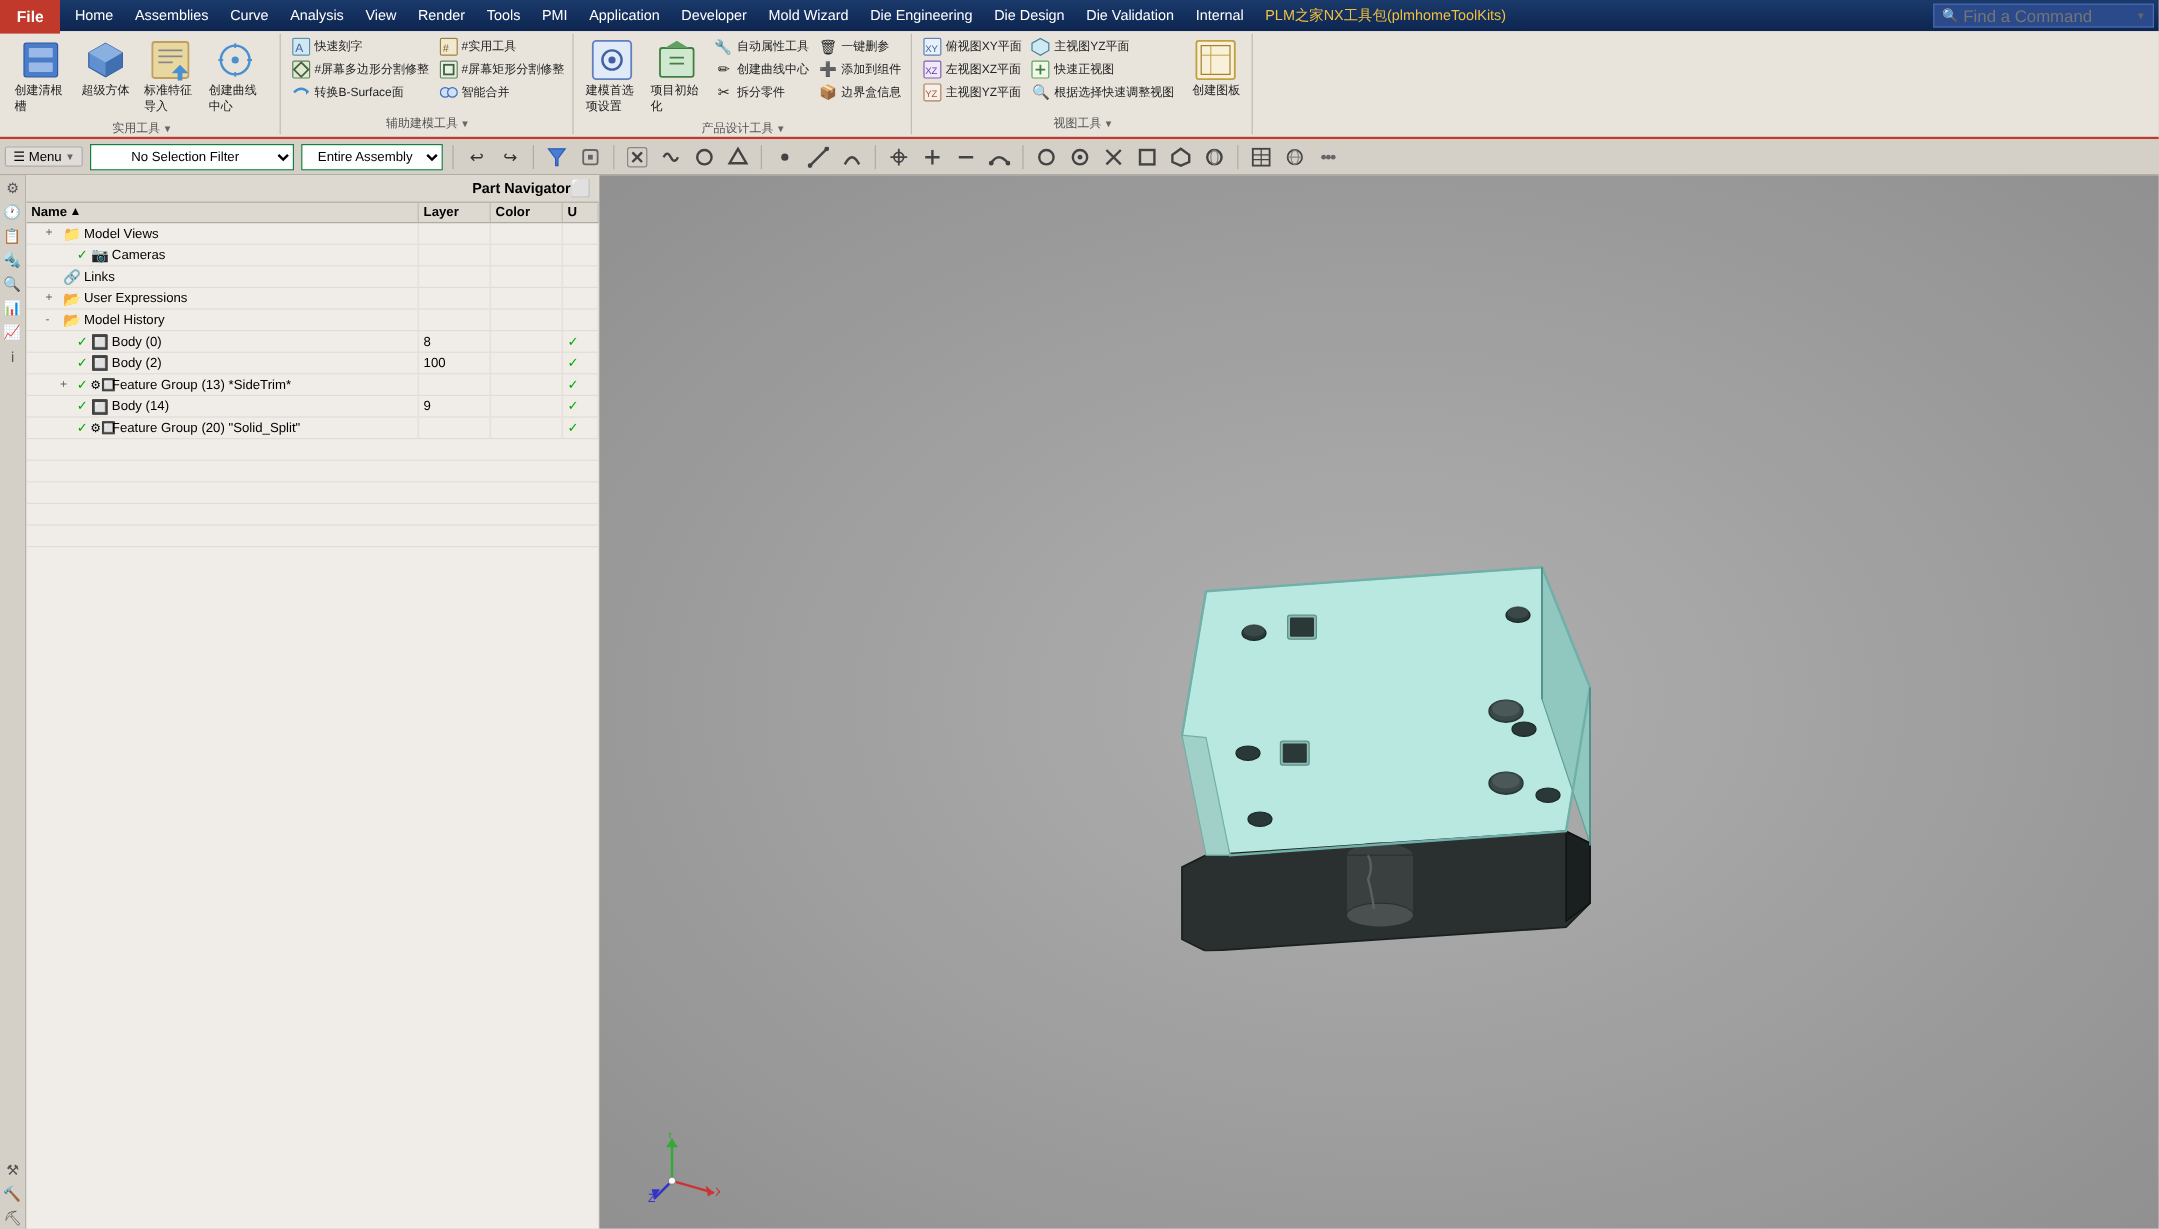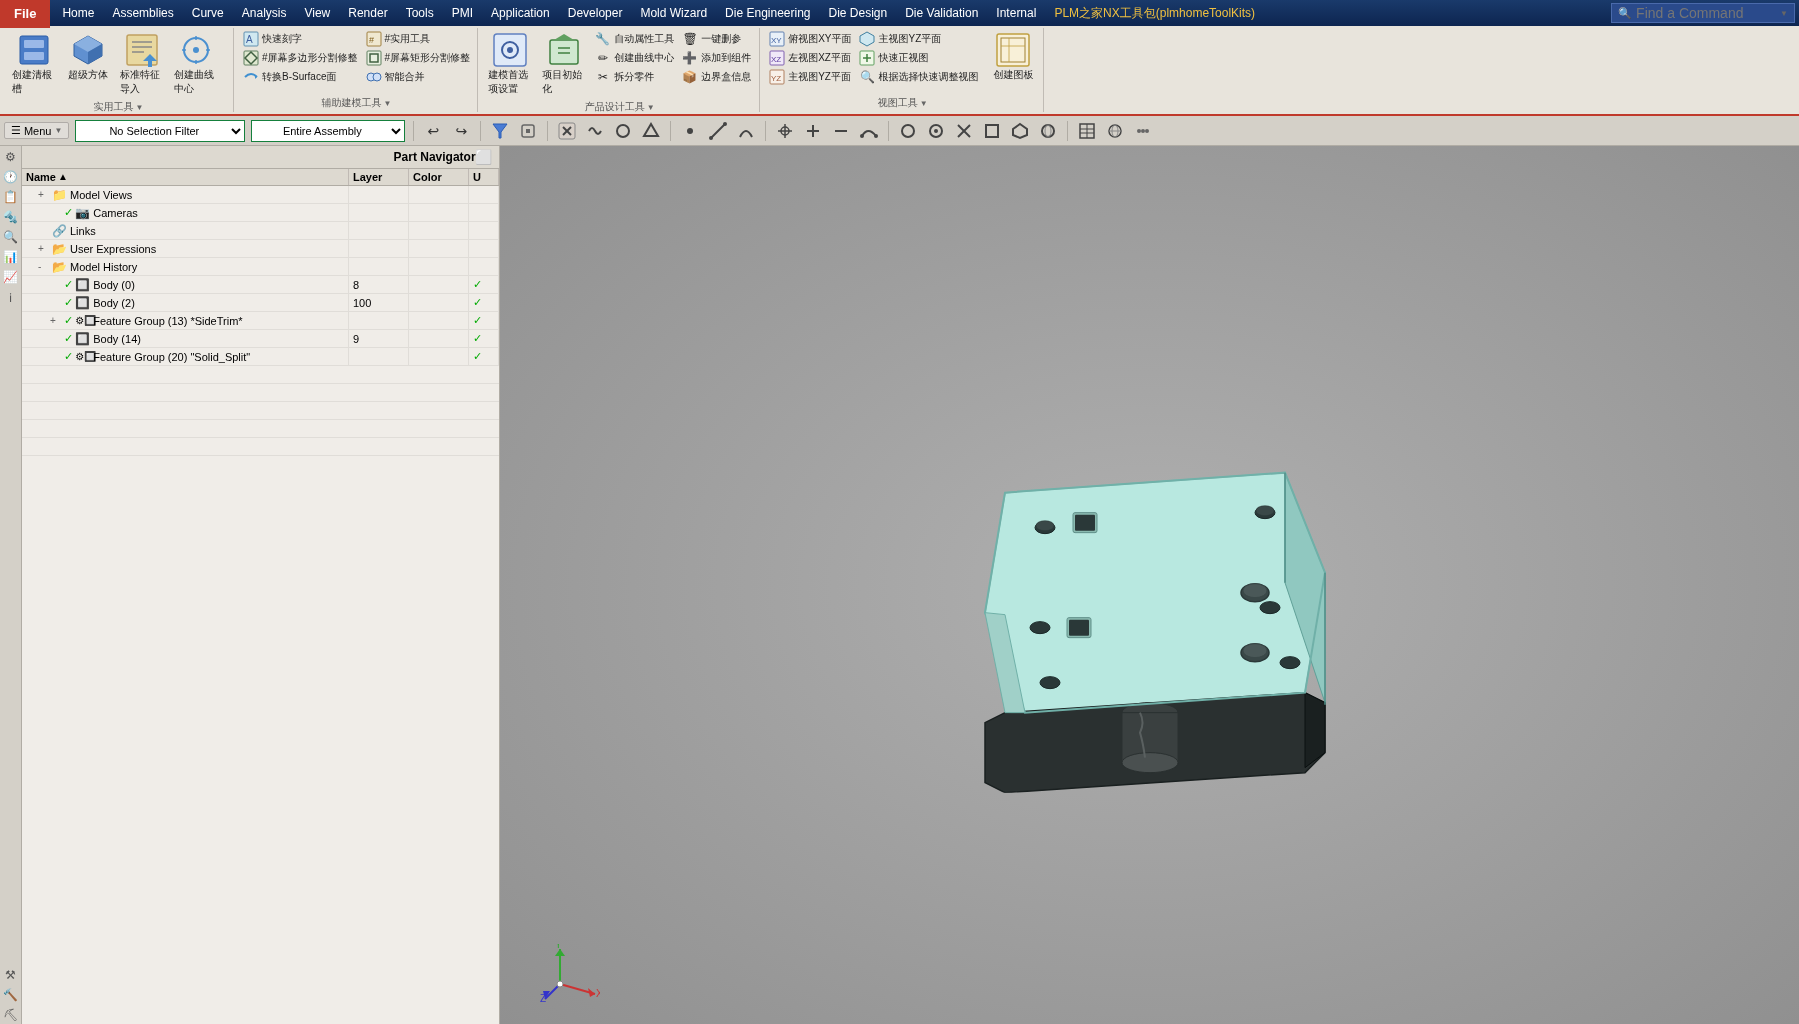--- a/index.html
+++ b/index.html
@@ -646,21 +646,21 @@
   <div id="menu-indicator">
     <span>☰</span>
     <span>Menu</span>
     <span class="dropdown-arrow">▼</span>
   </div>
 
   <select class="cmd-select" style="width: 170px;">
     <option>No Selection Filter</option>
   </select>
 
-  <select class="cmd-select" style="width: 154px;">
+  <select class="cmd-select" style="width: 118px;">
     <option>Entire Assembly</option>
   </select>
 
   <div class="separator"></div>
 
   <div class="cmd-btn" title="Undo">↩</div>
   <div class="cmd-btn" title="Redo">↪</div>
   <div class="separator"></div>
 
   <div class="cmd-btn">

